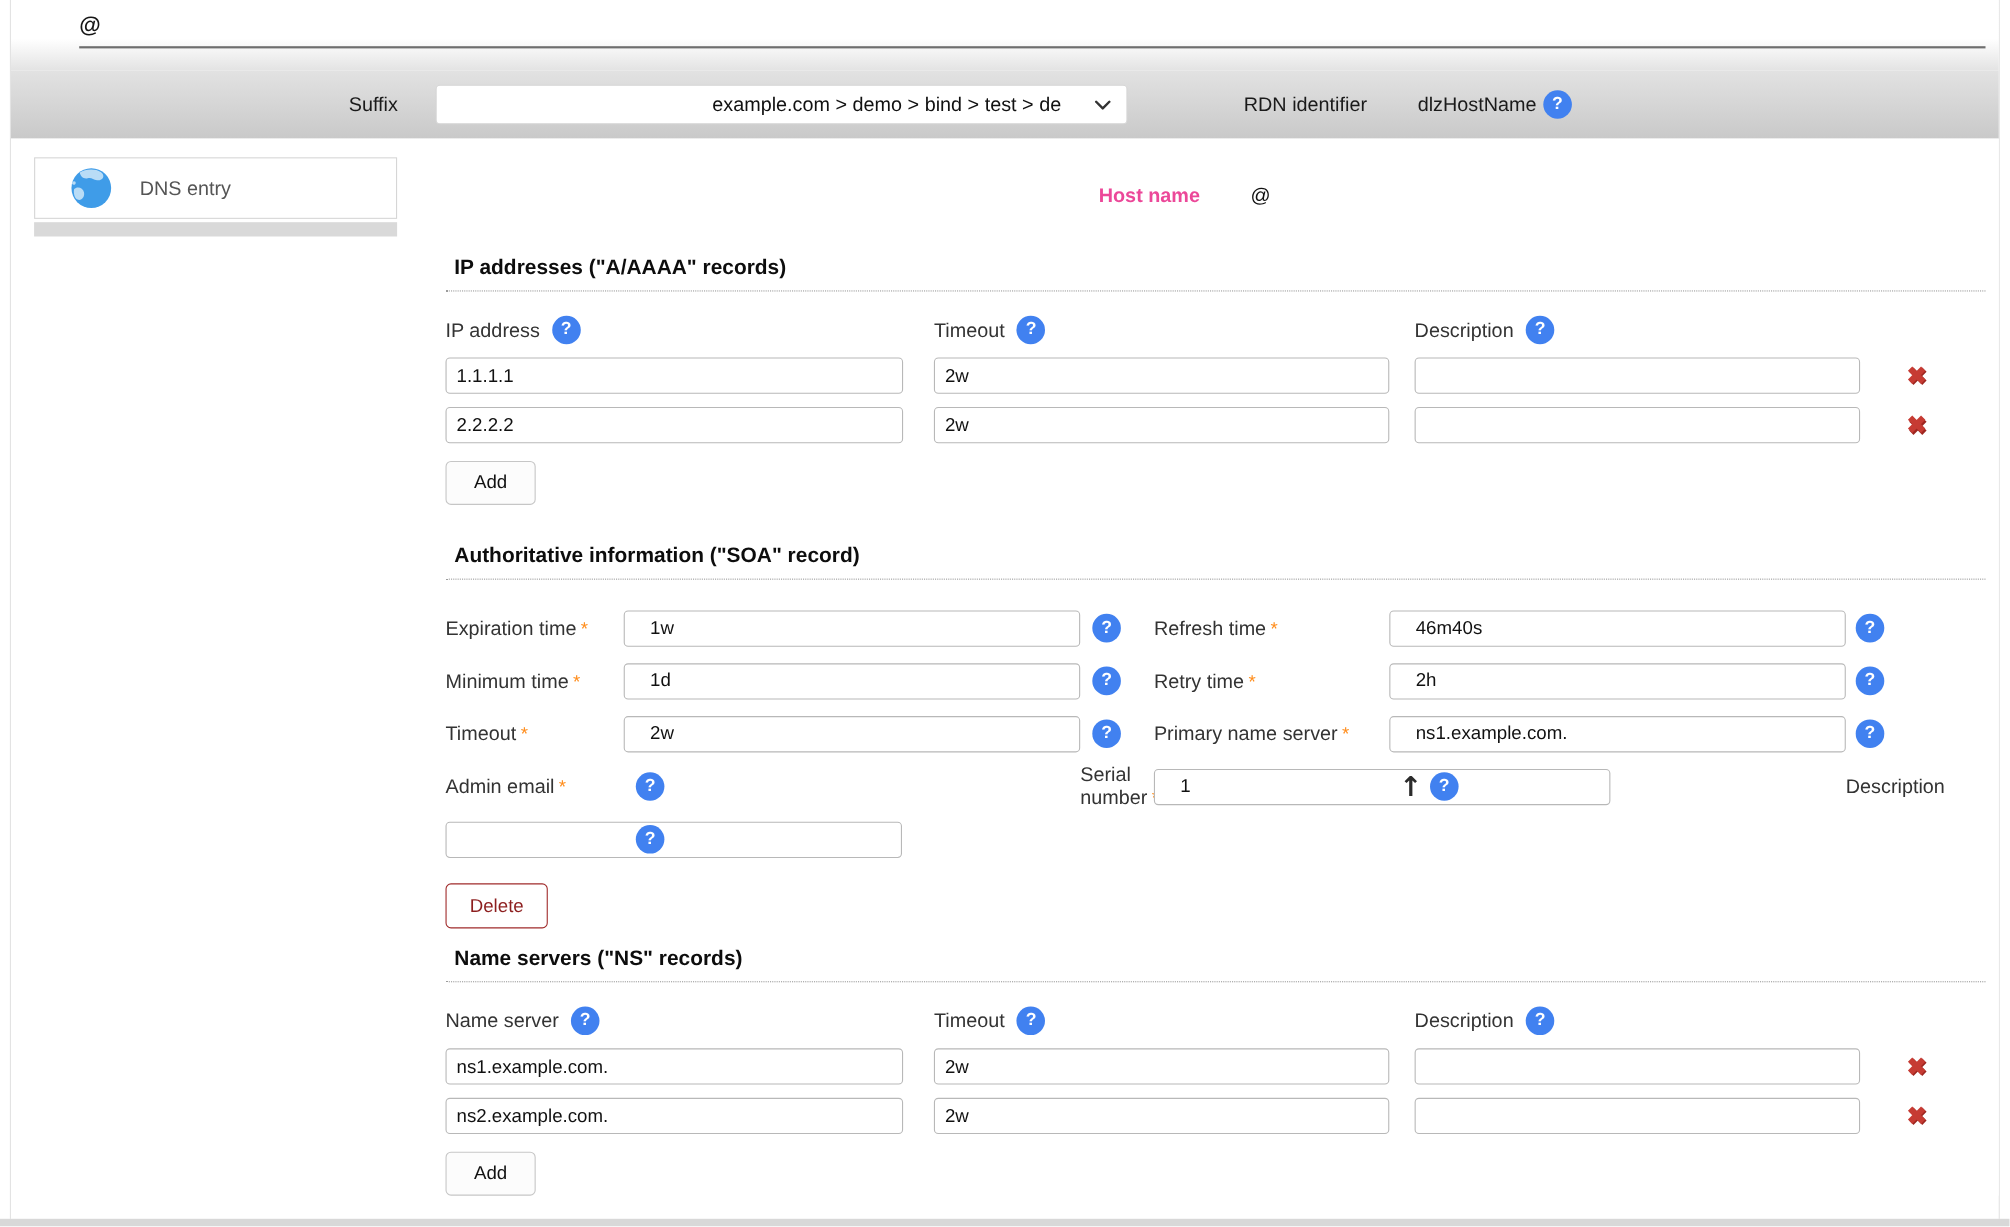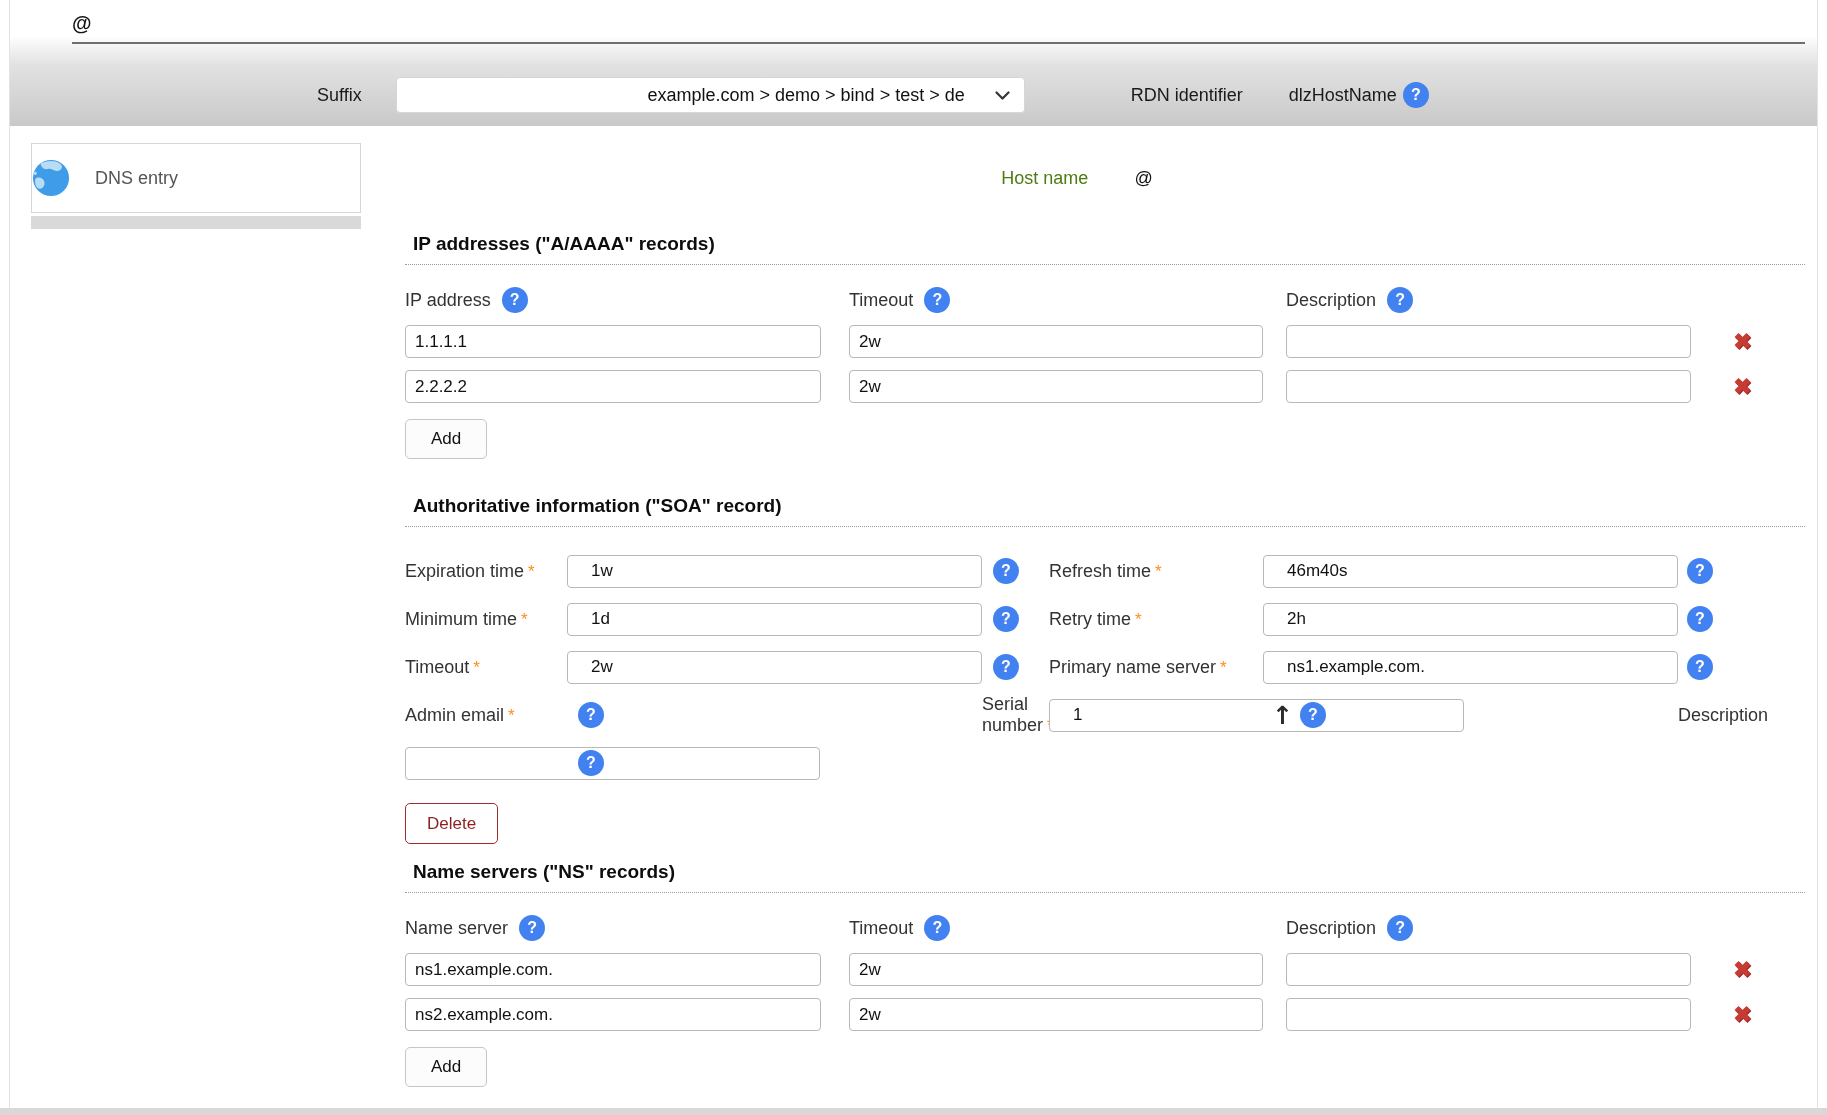--- a/index.html
+++ b/index.html
@@ -69,45 +69,46 @@
     flex: 0 0 auto;
     cursor: pointer;
     line-height: 1;
   }
 
   
   .main { display: flex; background: #fff; }
   .sidebar { width: 395px; flex: 0 0 395px; padding: 17px 0 0 21px; }
   .module-tab {
     width: 330px;
-    height: 70px;
+    height: 56px;
     background: #fff;
     border: 1px solid #d6d6d6;
     display: flex;
     align-items: center;
     gap: 25px;
+    padding-left: 32px;
     cursor: pointer;
   }
   .module-tab-label { font-size: 18px; color: #555; }
   .tab-shadow { width: 330px; height: 13px; background: #d9d9d9; margin-top: 3px; }
 
   .content { flex: 1; padding-right: 12px; }
 
   
   .host-row {
     margin-top: 42px;
     display: flex;
     justify-content: center;
     align-items: baseline;
     gap: 46px;
     position: relative;
     left: -28px;
     font-size: 18px;
   }
-  .host-label { color: #4d7c0f; }
+  .host-label { color: #ec4899; font-weight: bold; }
   .host-value { color: #111; }
 
   
   .section h2 {
     font-size: 19px;
     font-weight: 700;
     color: #0d0d0d;
     padding: 0 0 9px 8px;
     border-bottom: 1px dotted #9b9b9b;
   }

